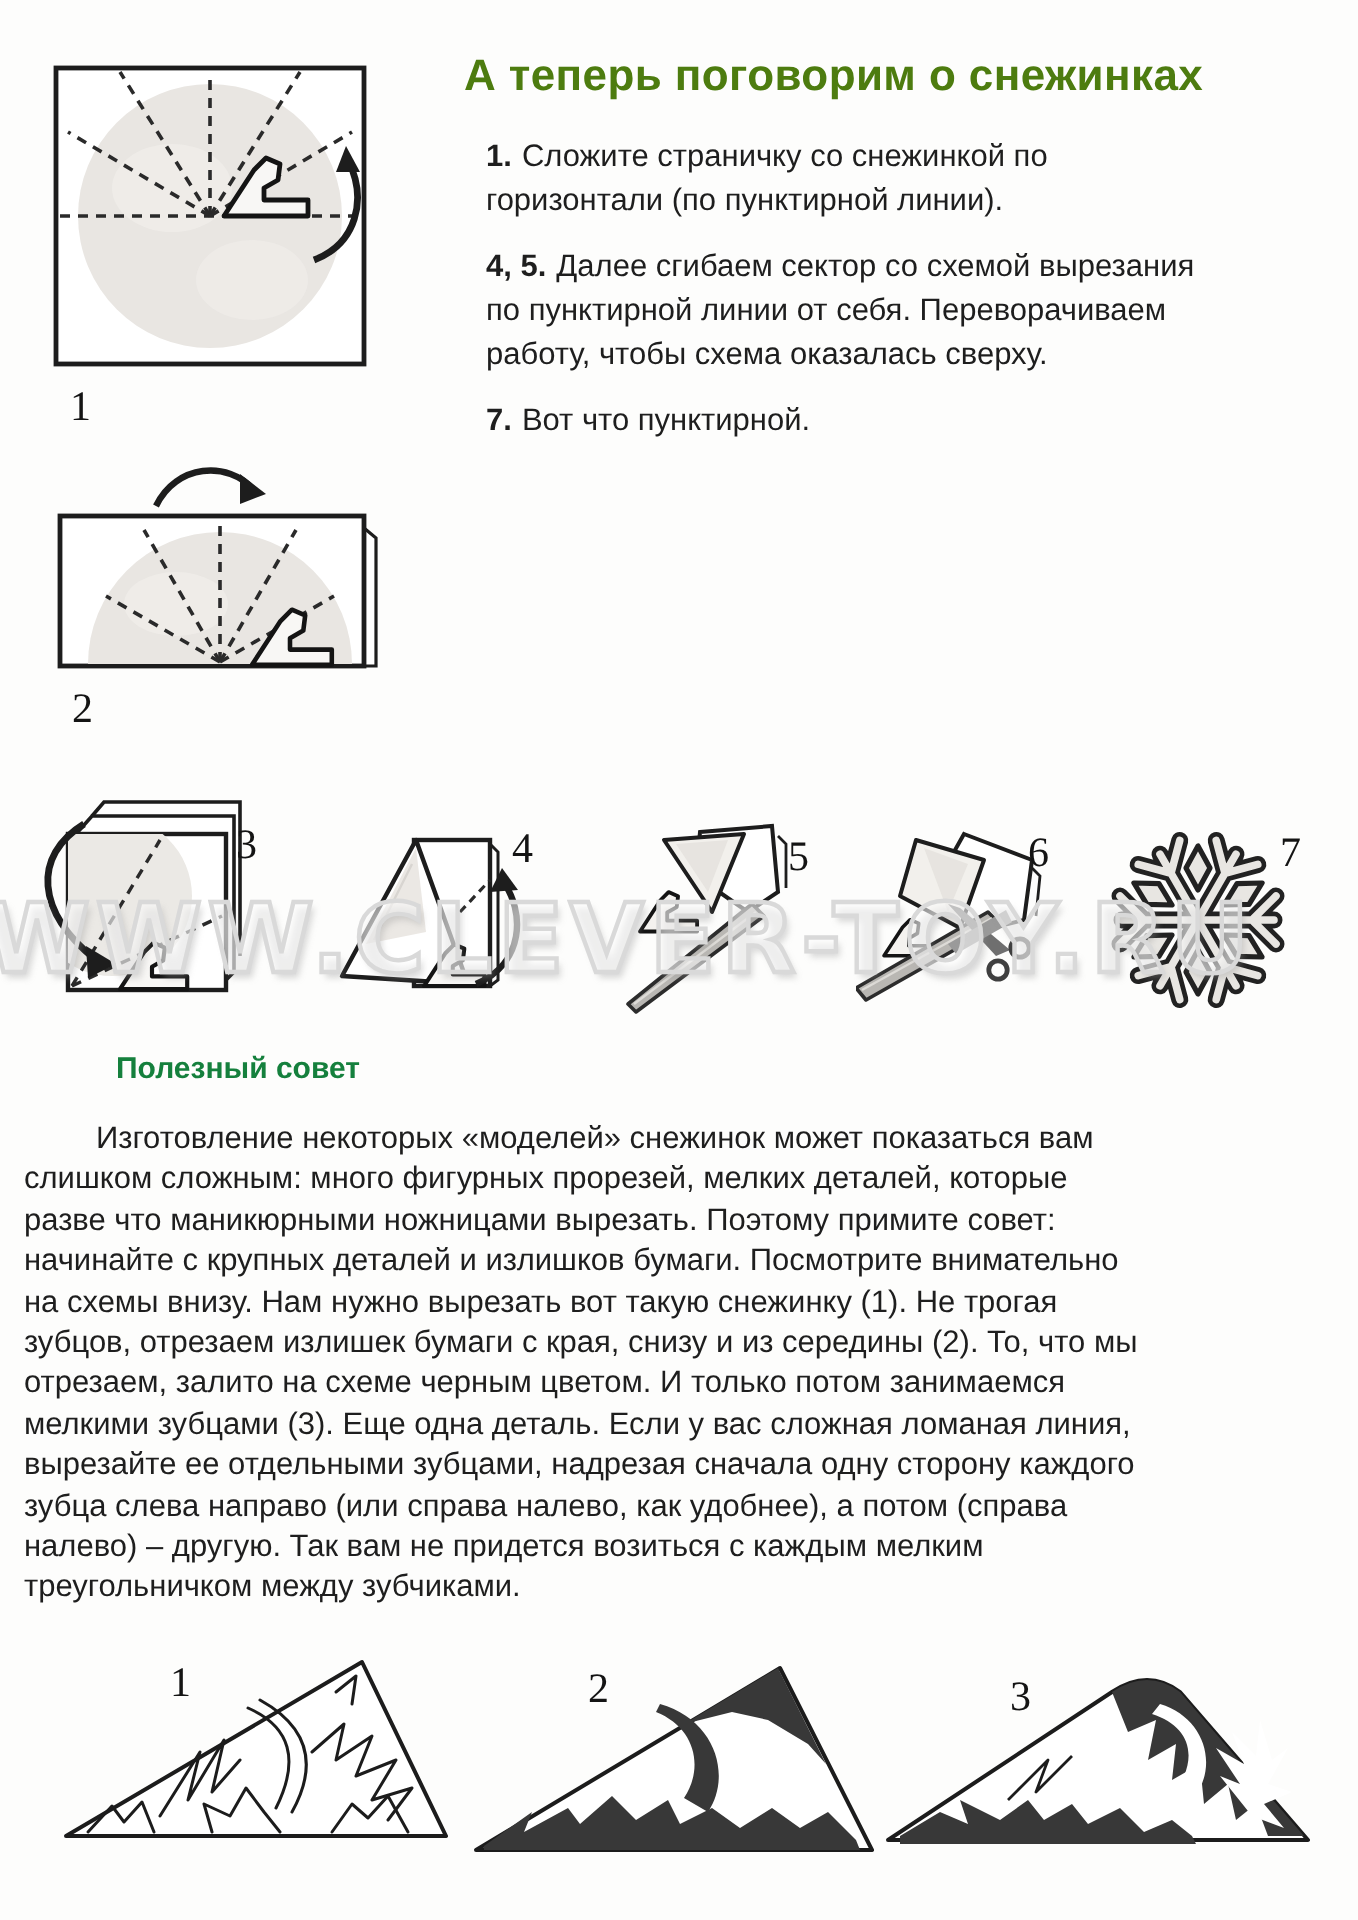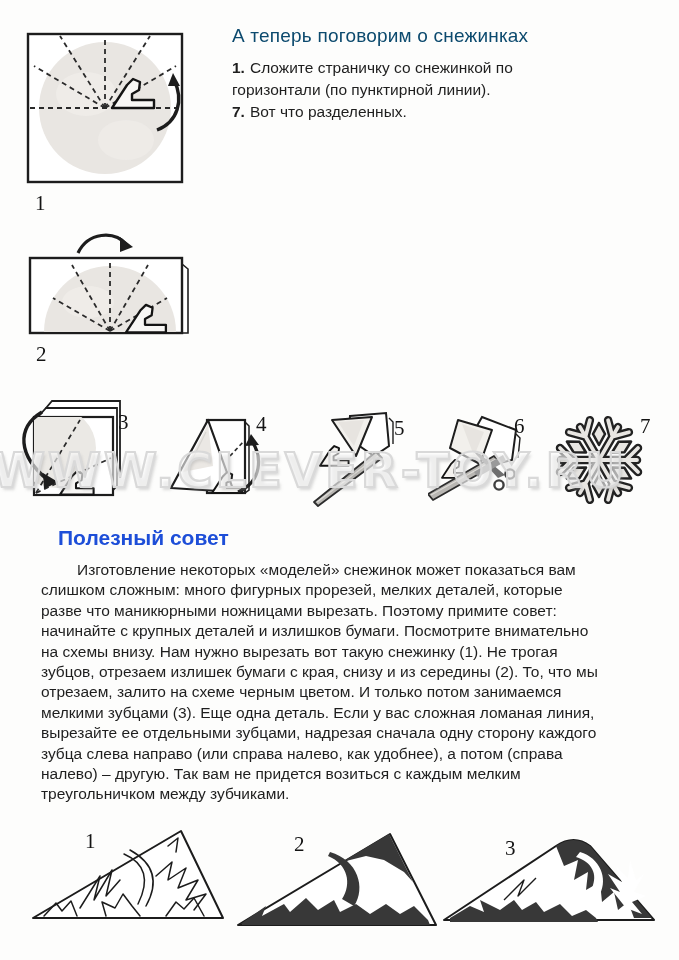--- a/index.html
+++ b/index.html
@@ -4,32 +4,32 @@
 <style>
   html,body{margin:0;padding:0;background:#888;}
   .page{
     position:relative;width:679px;height:960px;margin:0 auto;
     background:#fdfdfc;overflow:hidden;
     font-family:"Liberation Sans", sans-serif;color:#1e1e1e;
   }
   .abs{position:absolute;}
   .title{
     left:232px;top:25px;width:430px;
-    font-size:19px;font-weight:normal;letter-spacing:.2px;color:#0c4a6e;
+    font-size:22px;font-weight:bold;letter-spacing:.2px;color:#4d7c0f;
   }
   .steps{left:232px;top:57px;width:424px;font-size:15.5px;line-height:22px;}
-  .steps p{margin:0;}
+  .steps p{margin:11px;}
   .step-num{font-weight:bold;margin-right:5px;}
   .step-text{white-space:pre-line;}
   .fig-label{
     font-family:"Liberation Serif", serif;font-size:21px;color:#141414;line-height:1;
   }
-  .tip-heading{left:58px;top:526px;font-size:21px;font-weight:bold;color:#1d4ed8;}
+  .tip-heading{left:58px;top:526px;font-size:15px;font-weight:bold;color:#15803d;}
   .tip-body{
-    left:41px;top:560px;width:636px;
+    left:12px;top:560px;width:636px;
     font-size:15.5px;line-height:20.4px;white-space:pre-line;text-indent:36px;
   }
   .watermark{
     left:-8px;top:434px;width:700px;height:72px;
     font-family:"DejaVu Sans", sans-serif;font-weight:bold;
     font-size:48px;letter-spacing:3px;line-height:72px;
     color:rgba(255,255,255,0.55);
     -webkit-text-stroke:2.2px #d9d9d9;
     text-shadow:2px 3px 3px rgba(150,150,150,0.35);
     pointer-events:none;white-space:nowrap;
@@ -80,21 +80,24 @@
     </g>
     <path d="M0 32 L15 9 L21 3 L28 6 L27 14 L20 18 L20 24 L42 24 L42 32 Z" transform="translate(98,76) scale(0.95)" fill="#f8f7f5" stroke="#141414" stroke-width="2.4" stroke-linejoin="round"></path>
   </svg>
   <span class="abs fig-label" style="left:36px;top:344px;">2</span>
 
   <div class="abs title">А теперь поговорим о снежинках</div>
 
   <div class="abs steps">
     <p><span class="step-num">1.</span><span class="step-text">Сложите страничку со снежинкой по
 горизонтали (по пунктирной линии).</span></p>
-    <p><span class="step-num">7.</span><span class="step-text">Вот что разделенных.</span></p>
+    <p><span class="step-num">4, 5.</span><span class="step-text">Далее сгибаем сектор со схемой вырезания
+по пунктирной линии от себя. Переворачиваем
+работу, чтобы схема оказалась сверху.</span></p>
+    <p><span class="step-num">7.</span><span class="step-text">Вот что пунктирной.</span></p>
   </div>
 
   <svg class="abs" style="left:16px;top:398px;" width="112" height="110" viewBox="0 0 112 110">
     <defs>
         <clipPath id="c3">
           <rect x="18" y="19" width="79" height="78"></rect>
         </clipPath>
       </defs>
     <g fill="#ffffff" stroke="#1d1d1d" stroke-width="1.8">
       <path d="M30 10 L36 3 L104 3 L104 80"></path>

